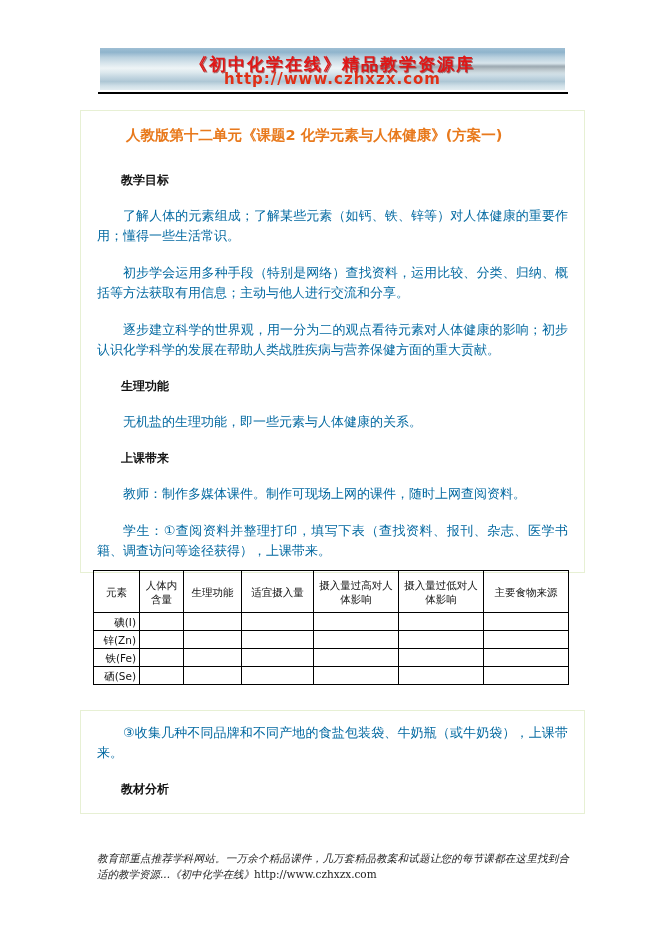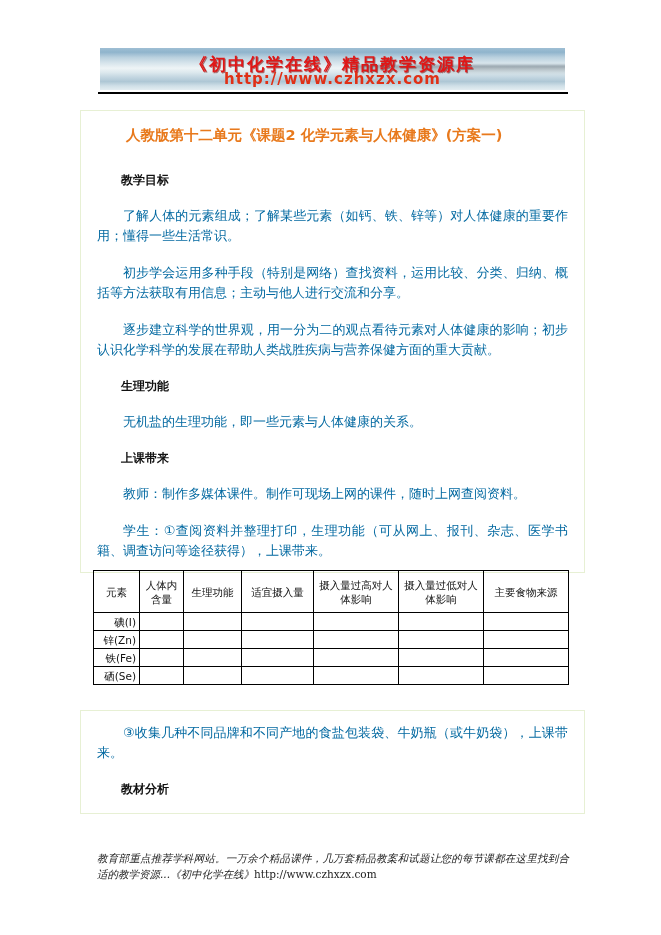--- a/index.html
+++ b/index.html
@@ -161,21 +161,21 @@
     <div class="heading">教学目标</div>
     <div class="para">了解人体的元素组成；了解某些元素（如钙、铁、锌等）对人体健康的重要作用；懂得一些生活常识。</div>
     <div class="para">初步学会运用多种手段（特别是网络）查找资料，运用比较、分类、归纳、概括等方法获取有用信息；主动与他人进行交流和分享。</div>
     <div class="para">逐步建立科学的世界观，用一分为二的观点看待元素对人体健康的影响；初步认识化学科学的发展在帮助人类战胜疾病与营养保健方面的重大贡献。</div>
 
     <div class="heading">生理功能</div>
     <div class="para">无机盐的生理功能，即一些元素与人体健康的关系。</div>
 
     <div class="heading">上课带来</div>
     <div class="para">教师：制作多媒体课件。制作可现场上网的课件，随时上网查阅资料。</div>
-    <div class="para">学生：①查阅资料并整理打印，生理功能（可从网上、报刊、杂志、医学书籍、调查访问等途径获得），上课带来。</div>
+    <div class="para">学生：①查阅资料并整理打印，填写下表（查找资料、报刊、杂志、医学书籍、调查访问等途径获得），上课带来。</div>
   </div>
 
   <table class="el-table">
     <colgroup>
       <col style="width:46px">
         <col style="width:44px">
         <col style="width:58px">
       <col style="width:72px">
         <col style="width:85px">
         <col style="width:85px">

